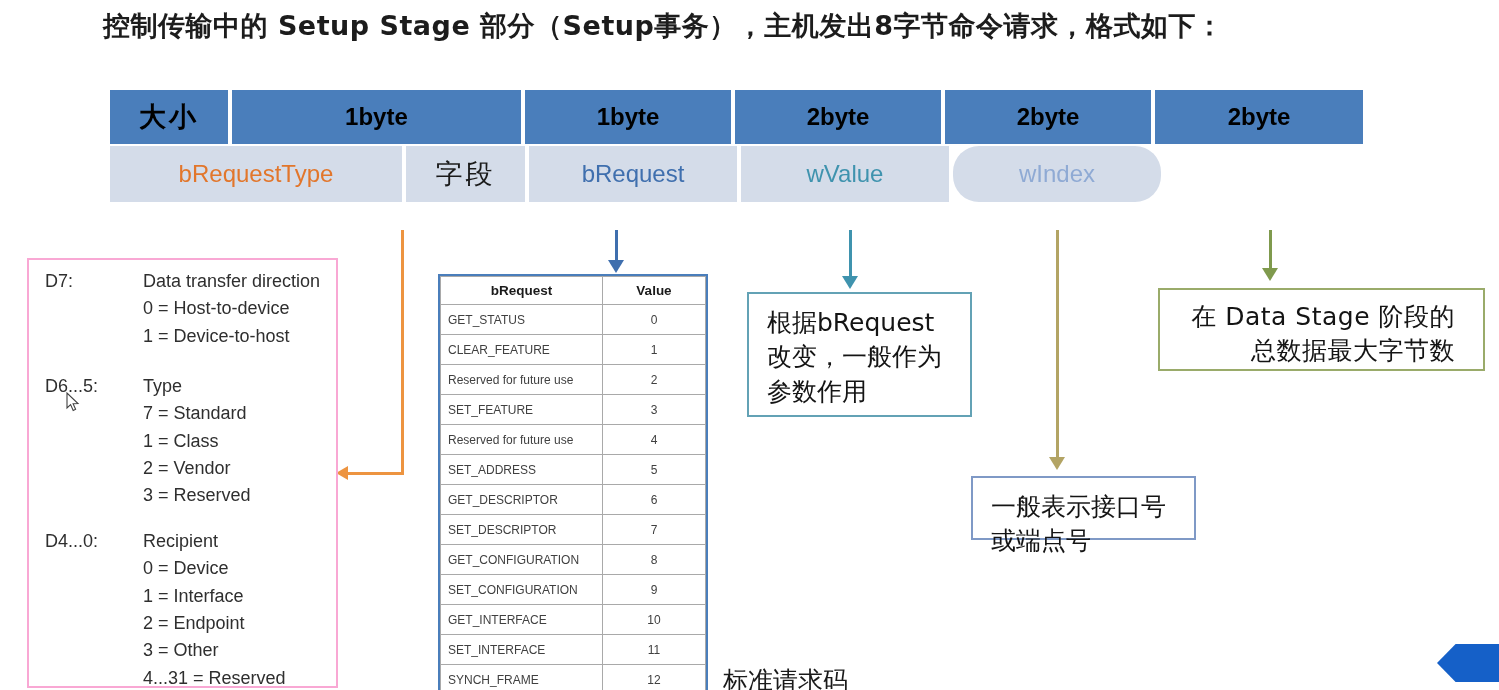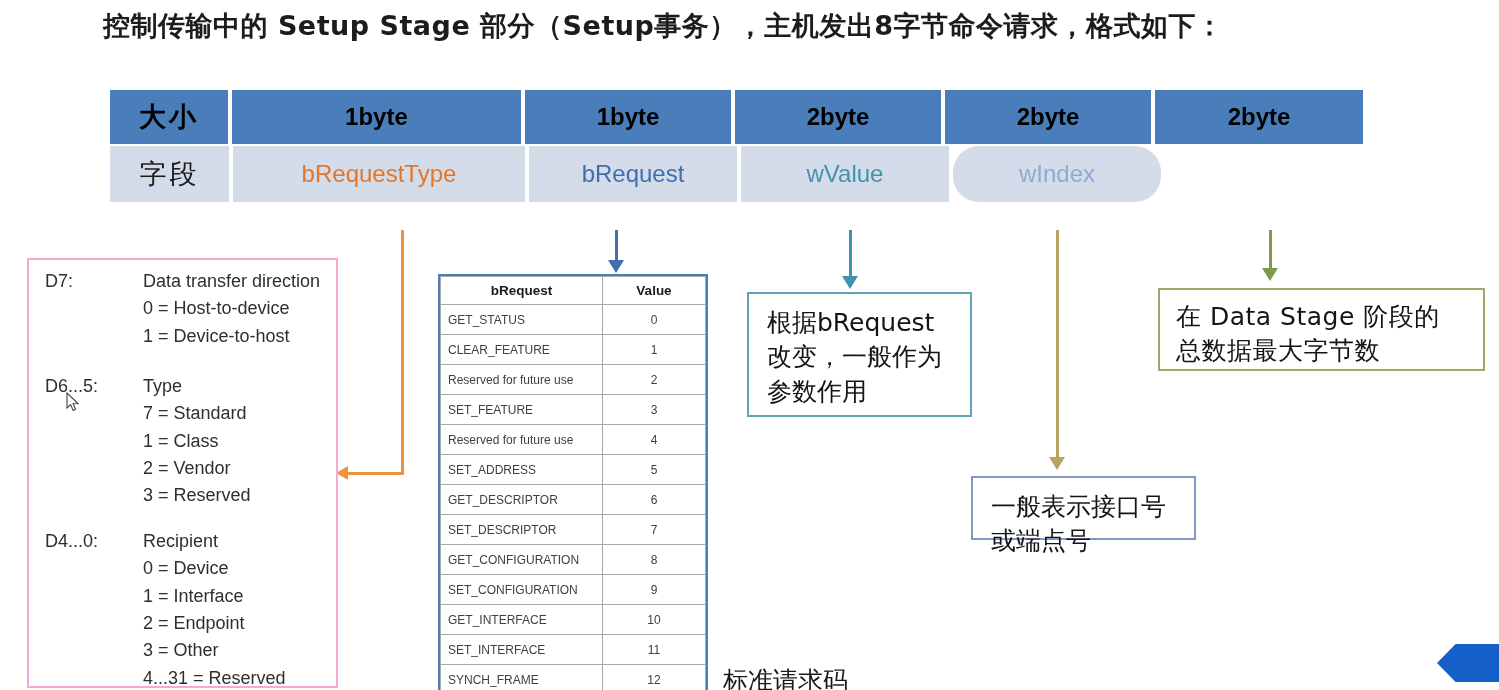--- a/index.html
+++ b/index.html
@@ -166,20 +166,21 @@
   }
   #note-windex {
     left: 971px; top: 476px; width: 225px; height: 64px;
     border: 2px solid #7f99c6;
   }
   #note-wlength {
     left: 1158px; top: 288px; width: 327px; height: 83px;
     border: 2px solid #9aab6a;
     padding: 10px 28px 8px 16px;
     letter-spacing: 0.5px;
+    text-align: right;
   }
 
   
   .conn { position: absolute; }
 
   
   #conn-brt-v {
     left: 401px; top: 230px; width: 3px; height: 245px;
     background: #ed9440;
   }
@@ -261,22 +262,22 @@
   <div class="spec-row head">
     <div class="spec-cell label-cell w-label">大小</div>
     <div class="spec-cell w-c1">1byte</div>
     <div class="spec-cell w-c2">1byte</div>
     <div class="spec-cell w-c3">2byte</div>
     <div class="spec-cell w-c4">2byte</div>
     <div class="spec-cell w-c5">2byte</div>
   </div>
 
   <div class="spec-row body">
+    <div class="spec-cell w-c1" style="color: rgb(226, 118, 43);">bRequestType</div>
     <div class="spec-cell label-cell w-label">字段</div>
-    <div class="spec-cell w-c1" style="color: rgb(226, 118, 43);">bRequestType</div>
     <div class="spec-cell w-c2" style="color: rgb(63, 111, 174);">bRequest</div>
     <div class="spec-cell w-c3" style="color: rgb(63, 147, 174);">wValue</div>
     <div class="spec-cell w-c4" style="color: rgb(143, 170, 212); border-radius: 26px;">wIndex</div>
   </div>
 </div>
 
 <div class="conn" id="conn-brt-v"></div>
 <div class="conn" id="conn-brt-h"></div>
 <div class="conn" id="conn-brt-head"></div>
 

